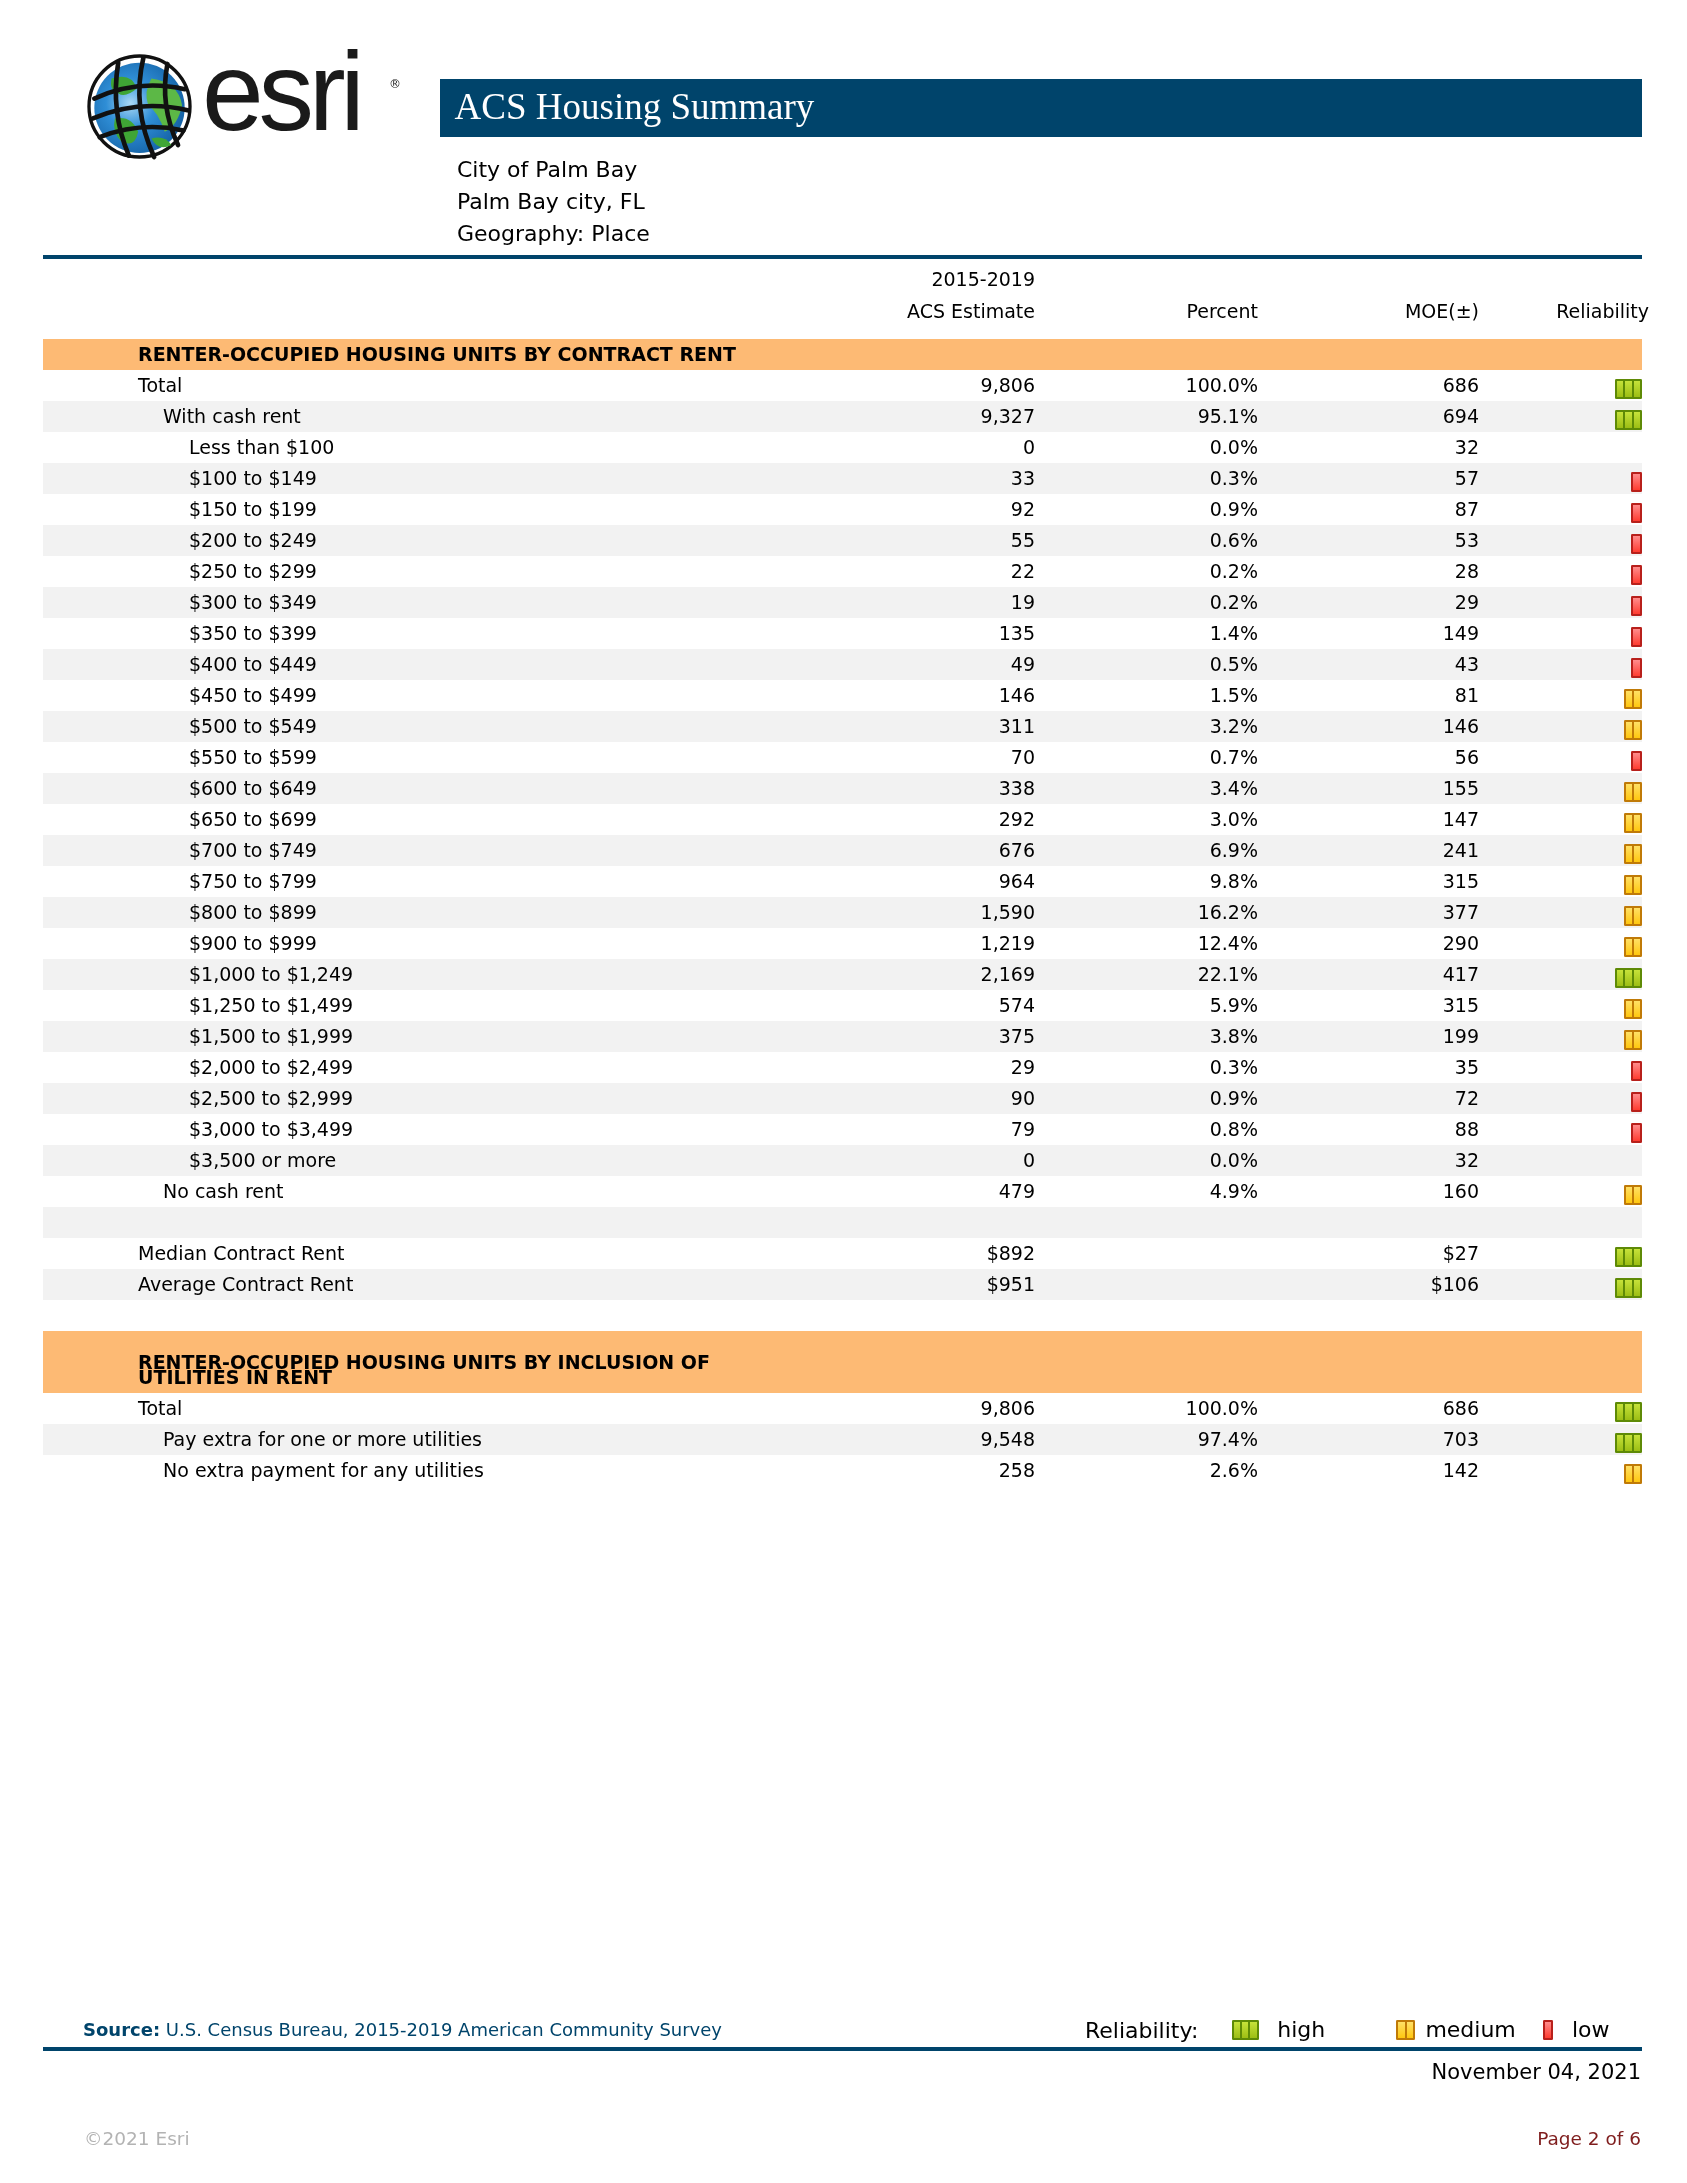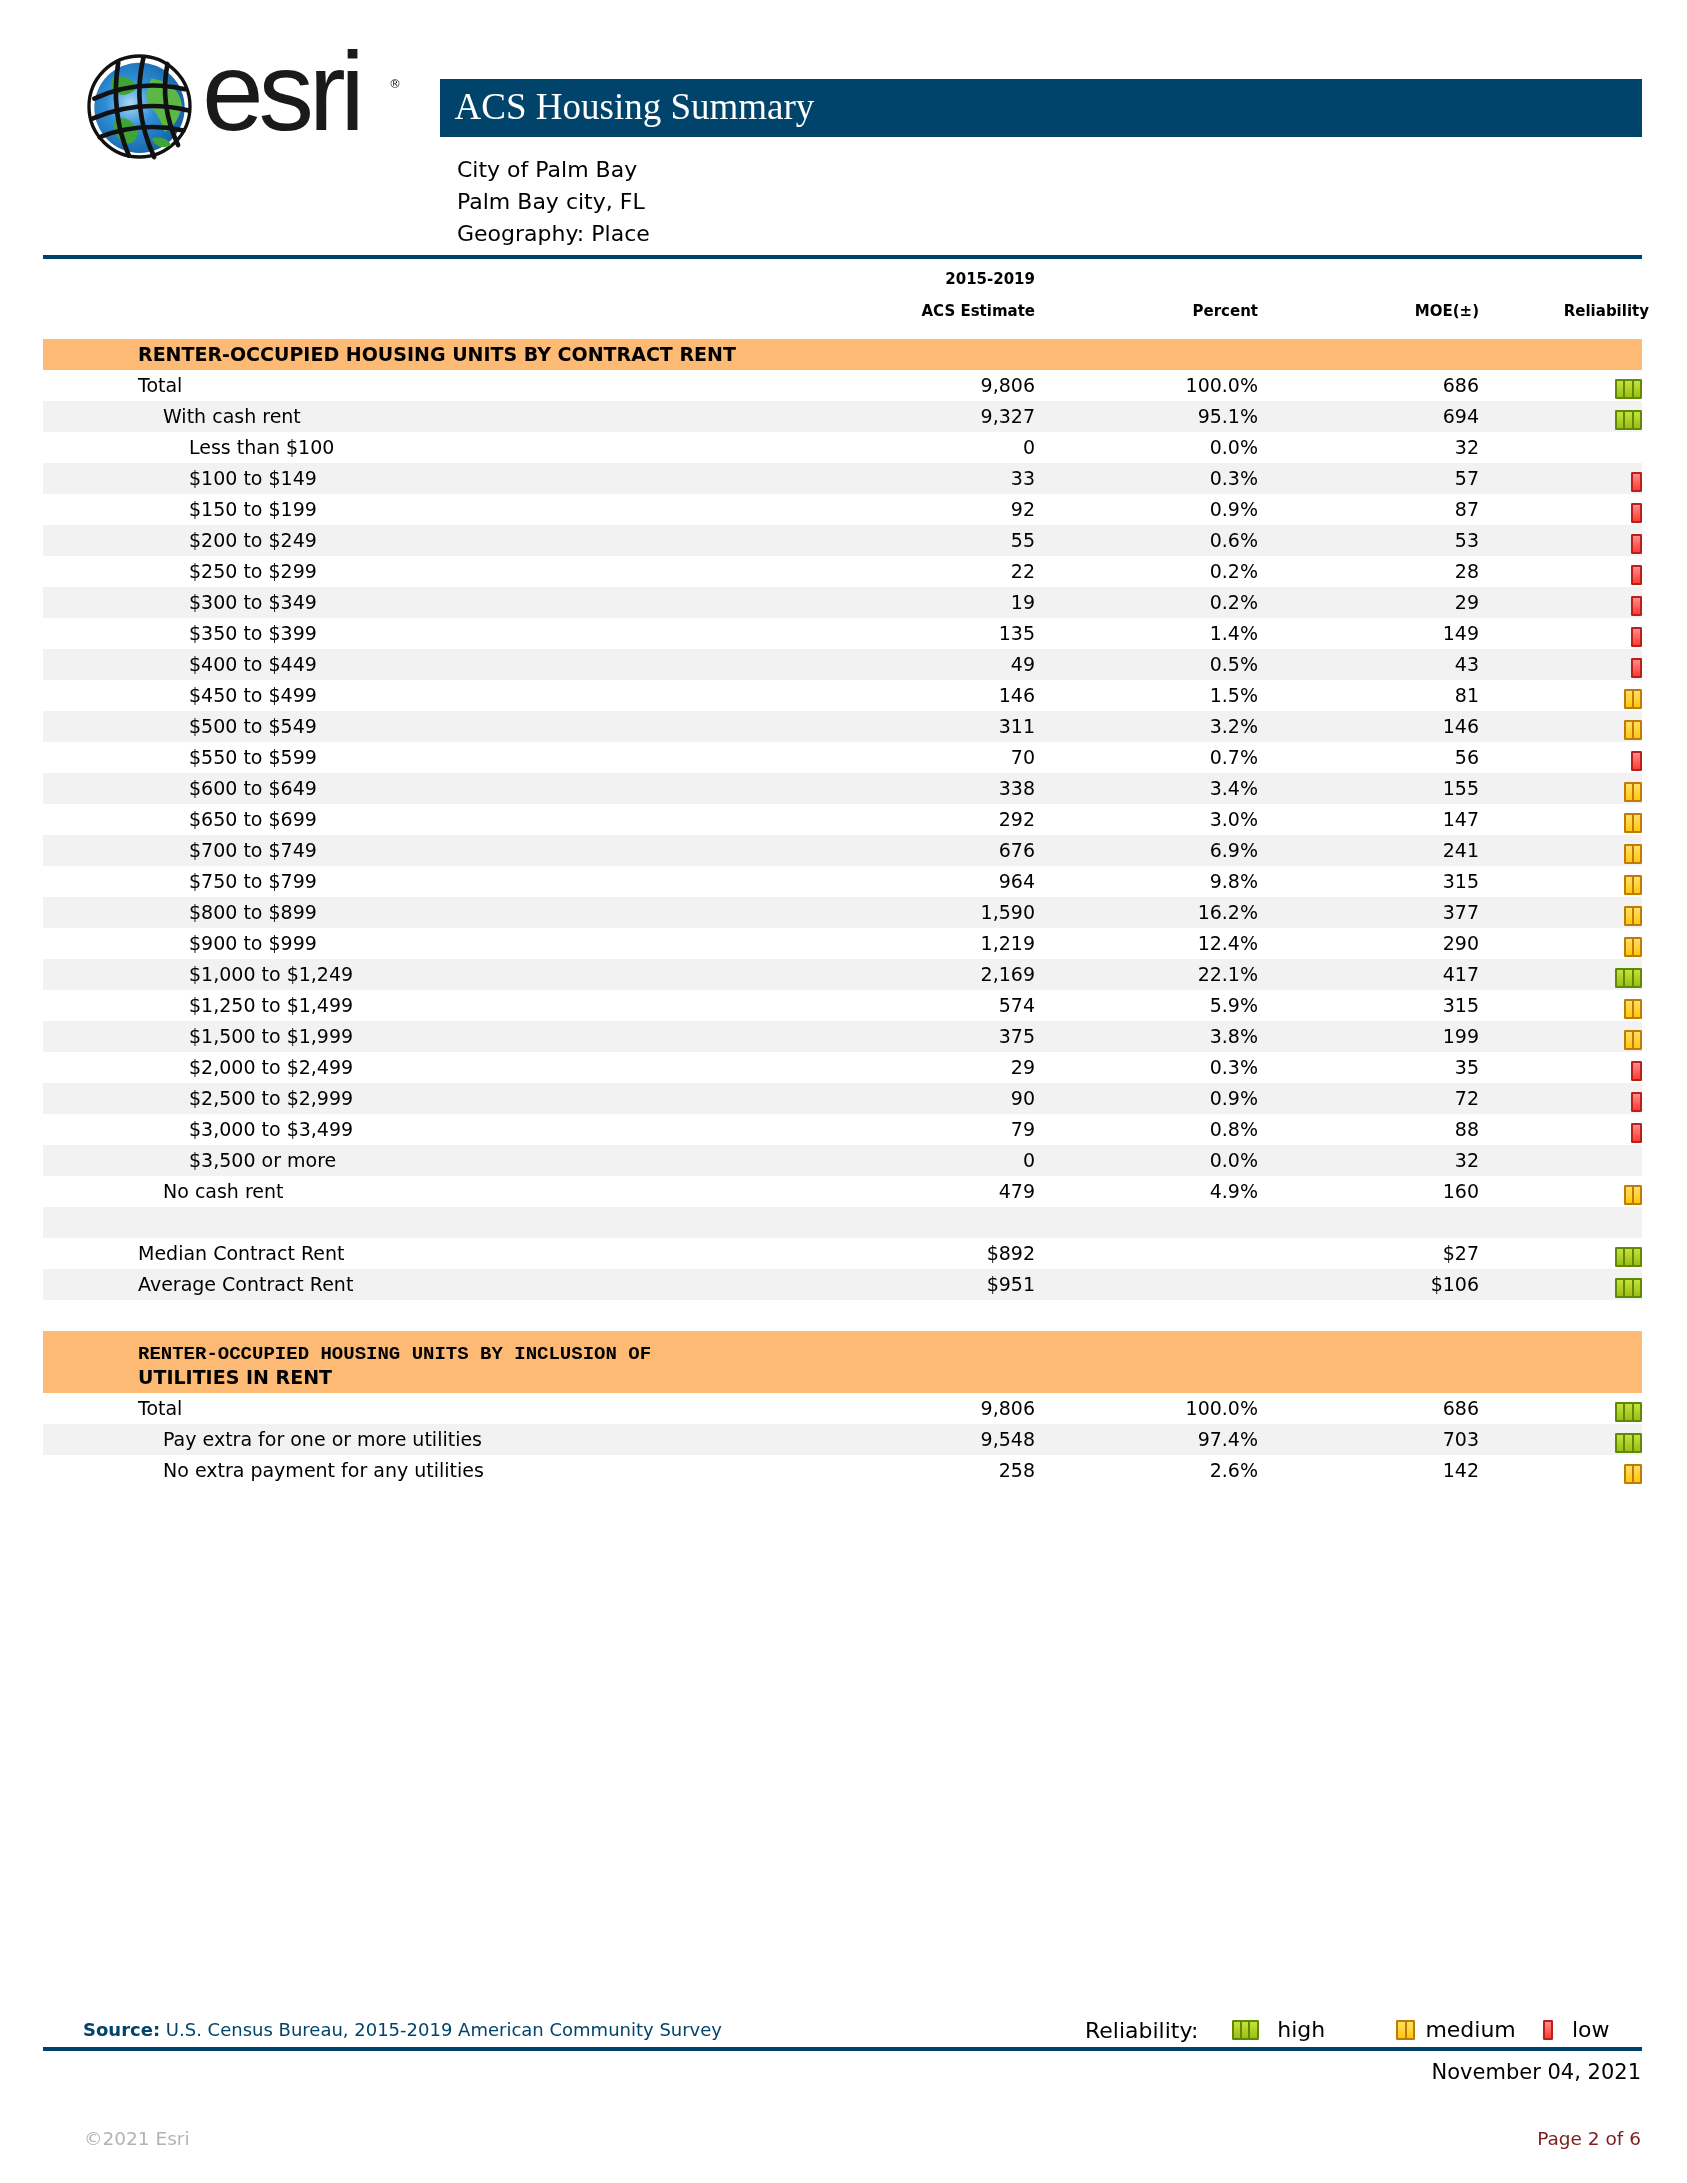--- a/index.html
+++ b/index.html
@@ -16,21 +16,21 @@
   
   #title-bar { left: 440px; top: 79px; width: 1202px; height: 58px; background: #00446b; }
   #title-text { position: absolute; left: 14.6px; top: 5.3px; font-size: 37px; color: #fff; line-height: 46px;
                 font-family: Liberation Serif, serif; }
 
   .subtitle { left: 457px; font-size: 22px; line-height: 26.5px; color: #000; }
 
   .rule { left: 43px; width: 1599px; height: 4px; background: #00446b; }
 
   
-  .colhead { font-weight: bold; font-size: 15px; line-height: 26.5px; text-align: right; }
+  .colhead { font-weight: normal; font-size: 19px; line-height: 26.5px; text-align: right; }
 
   
   #table { left: 43px; top: 339px; width: 1599px; }
   .row { position: relative; height: 31px; font-size: 19px; }
   .row.alt { background: #f2f2f2; }
   .row.section { background: #fdba74; font-weight: bold; }
   .row .label { position: absolute; top: 0; line-height: 31px; white-space: nowrap; }
   .row .num { position: absolute; top: 0; line-height: 31px; text-align: right; white-space: nowrap; }
   .c-est { right: 607px; }
   .c-pct { right: 384px; }
@@ -387,21 +387,21 @@
       <span class="num c-pct"></span>
       <span class="num c-moe">$106</span>
       <span class="icon-slot" style="text-align: right;"><span class="rel rel-high">
           <span></span>
           <span></span>
           <span></span>
         </span></span>
     </div>
     <div class="row"></div>
     <div class="row section" style="height: 62px;">
-      <span class="label l0" style="top: 8px; font-family: Liberation Mono, monospace;">RENTER-OCCUPIED HOUSING UNITS BY INCLUSION OF</span>
+      <span class="label l0" style="top: 16px;">RENTER-OCCUPIED HOUSING UNITS BY INCLUSION OF</span>
       <span class="label l0" style="top: 31px;">UTILITIES IN RENT</span>
     </div>
     <div class="row">
       <span class="label l0">Total</span>
       <span class="num c-est">9,806</span>
       <span class="num c-pct">100.0%</span>
       <span class="num c-moe">686</span>
       <span class="icon-slot" style="text-align: right;"><span class="rel rel-high">
           <span></span>
           <span></span>

